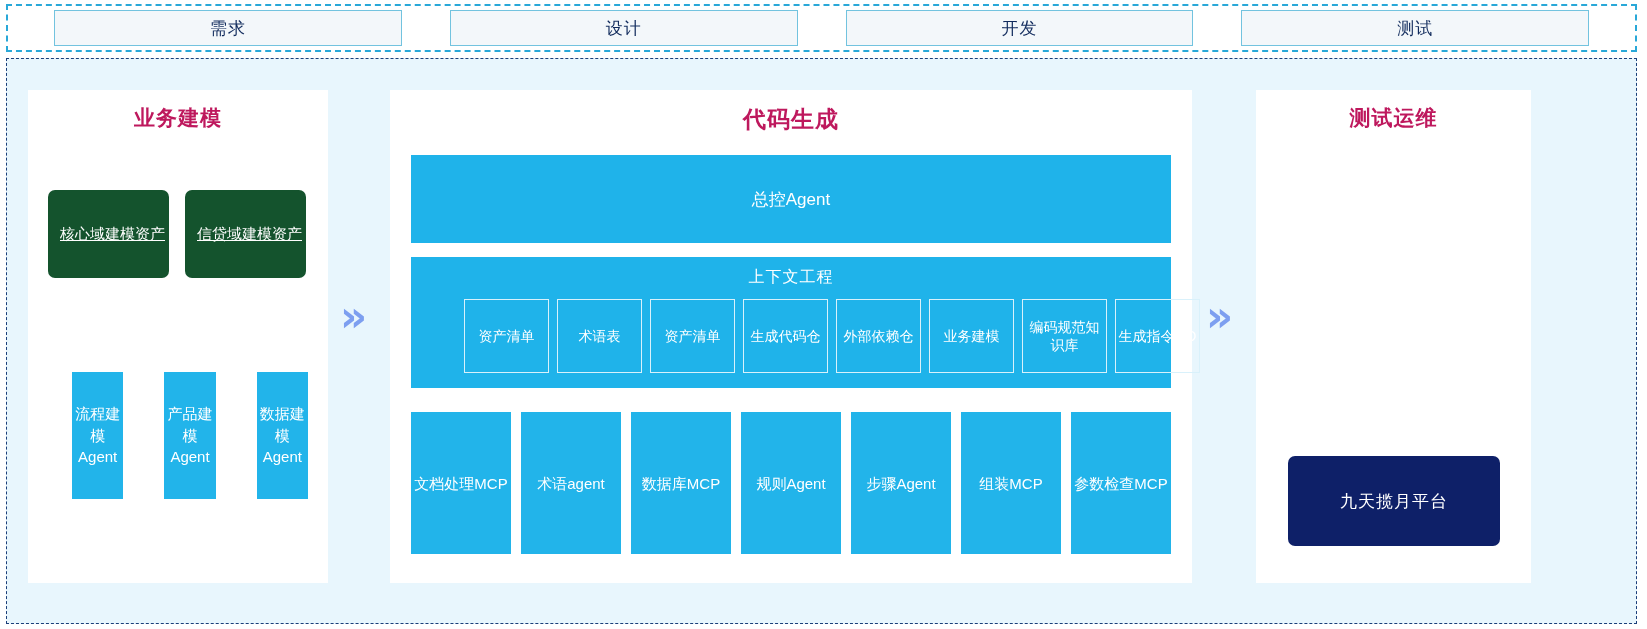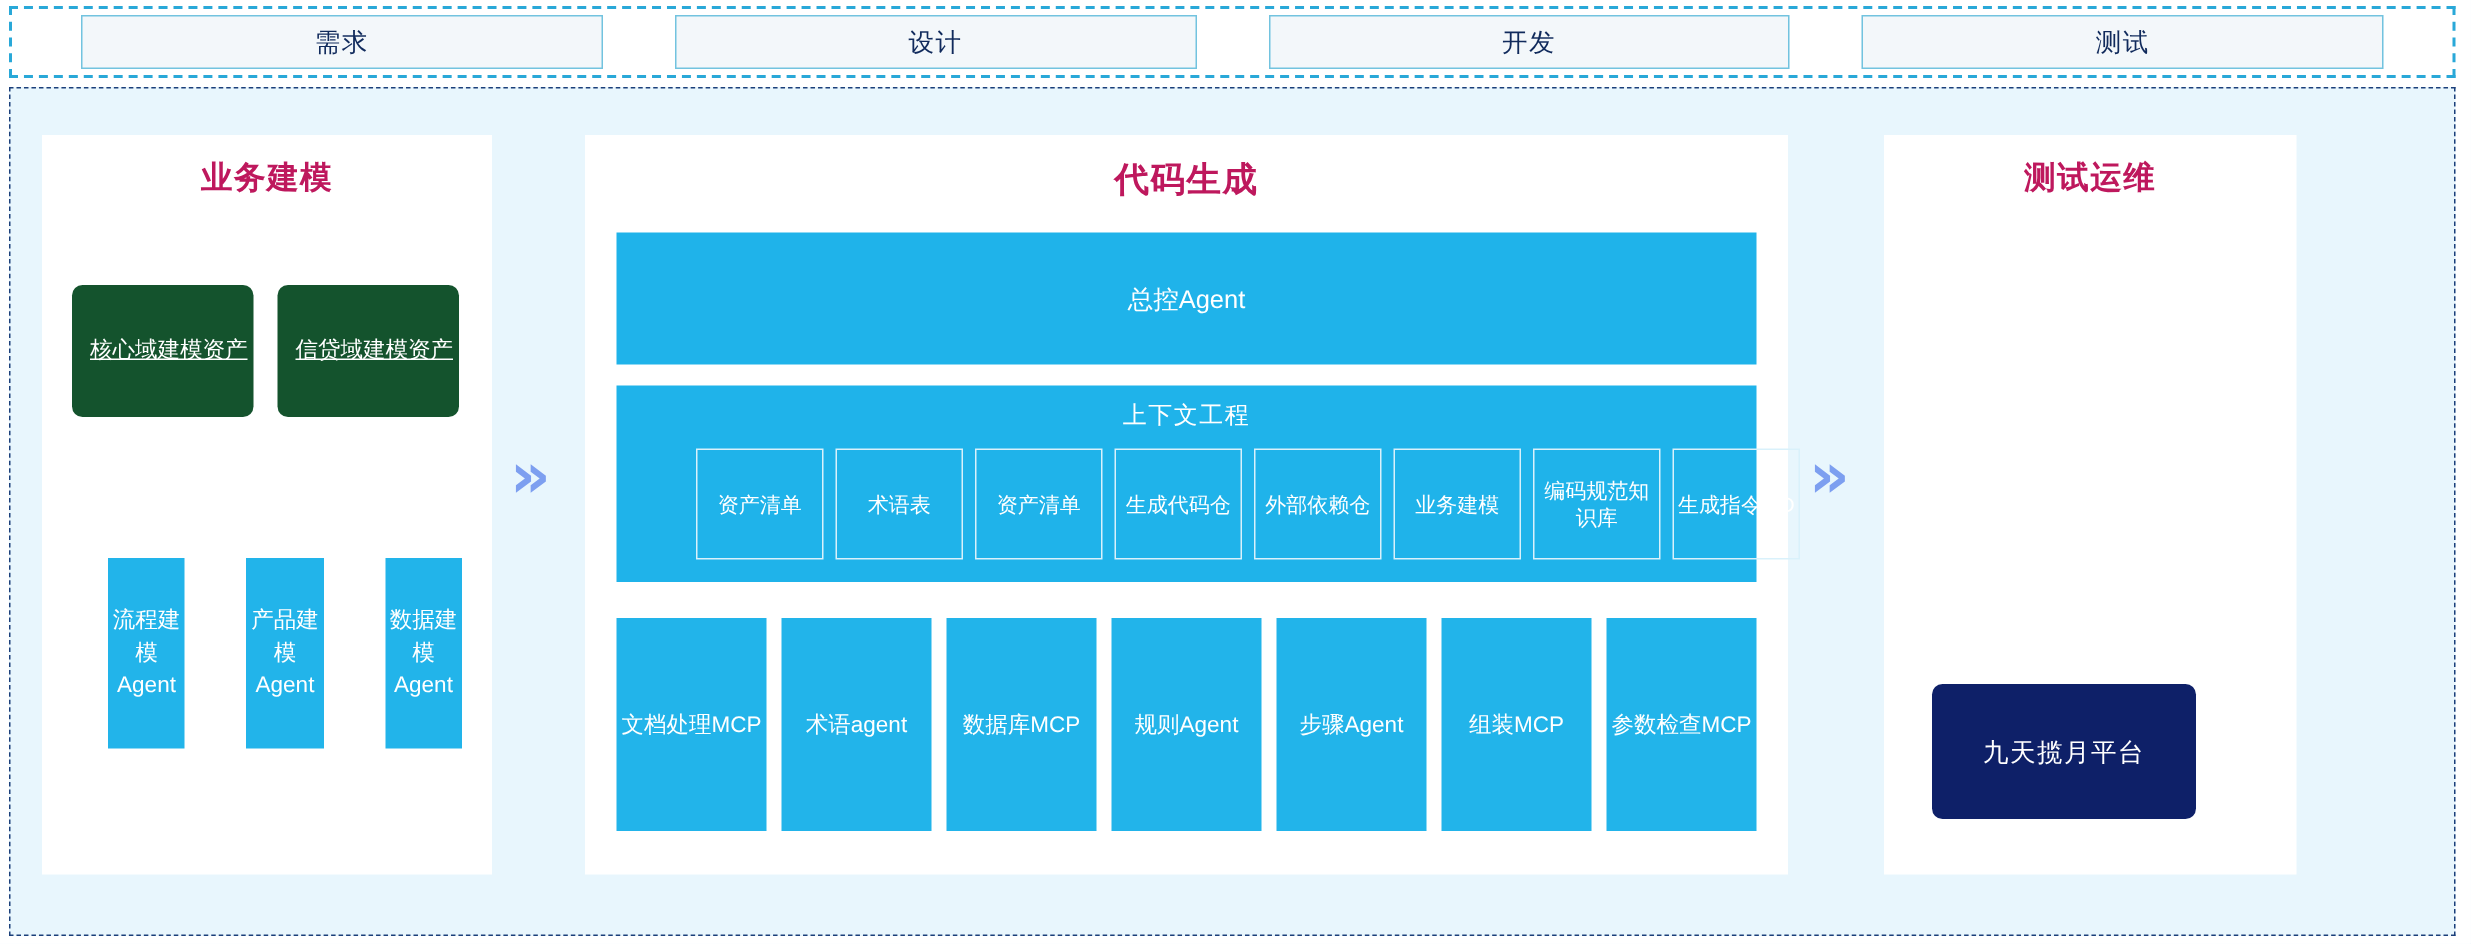--- a/index.html
+++ b/index.html
@@ -252,21 +252,21 @@
     justify-content: center;
     text-align: center;
     box-sizing: border-box;
     padding: 2px;
   }
 
   .platform-card {
     position: absolute;
     left: 32px;
     top: 366px;
-    width: 176px;
+    width: 212px;
     height: 90px;
     background: #0e2068;
     border-radius: 7px;
     color: #ffffff;
     font-size: 17px;
     display: flex;
     align-items: center;
     justify-content: center;
     letter-spacing: 1px;
   }

